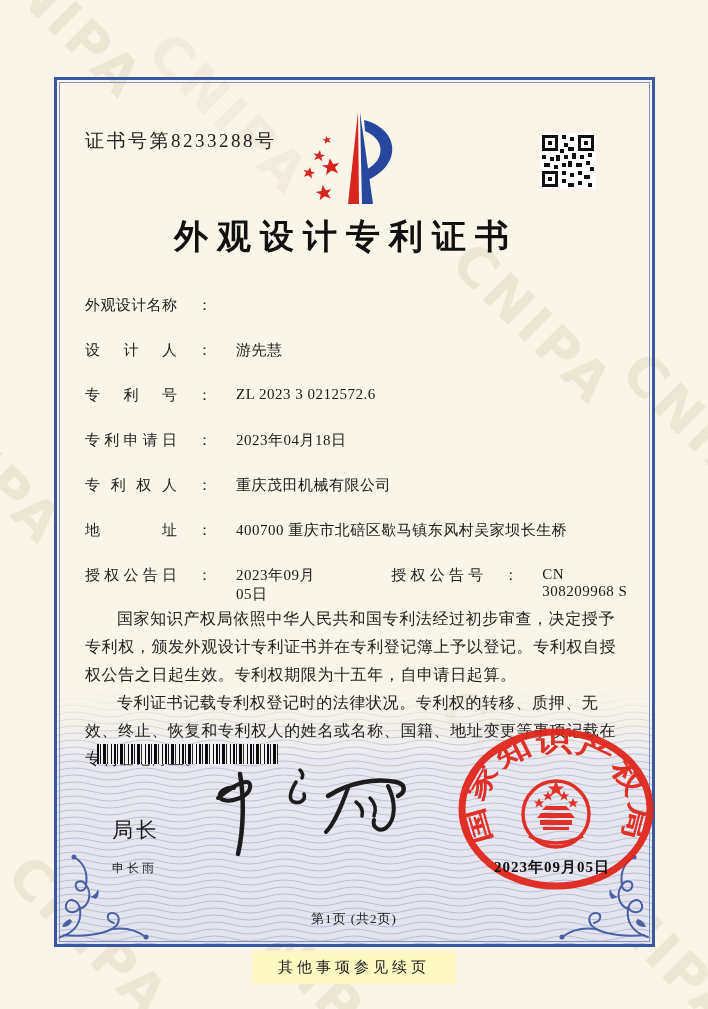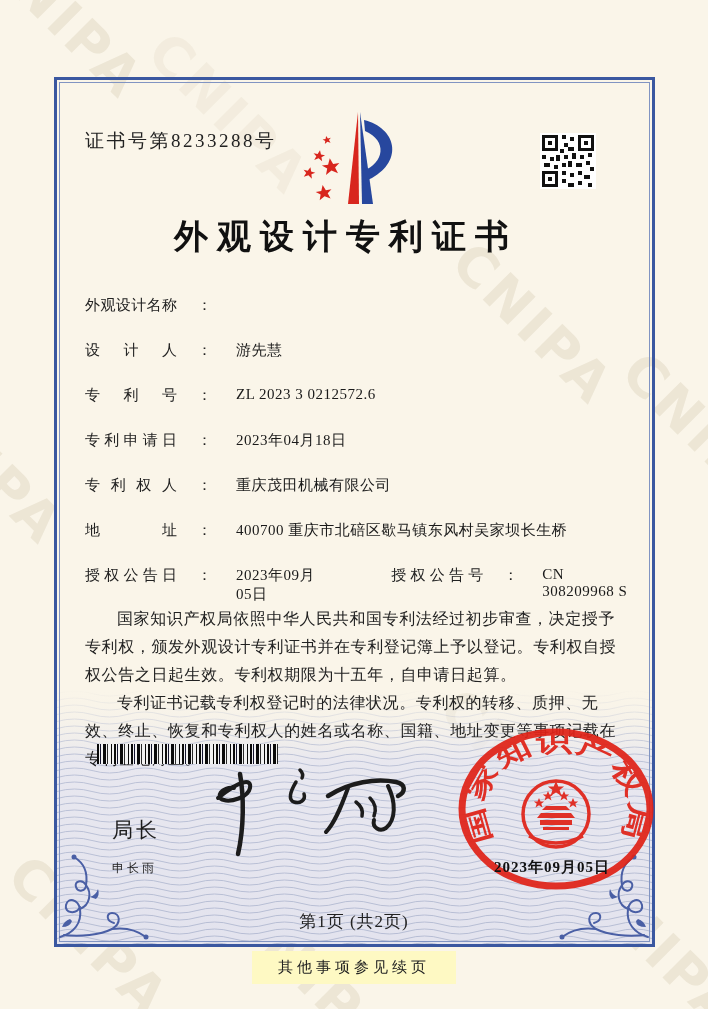--- a/index.html
+++ b/index.html
@@ -51,21 +51,21 @@
       #0a0a0a 14px 15px,#f2f2f2 15px 17px);
   }
   .sig-title{position:absolute;left:112px;top:816px;z-index:5;font-family:"Liberation Sans","DejaVu Sans",sans-serif;font-size:21px;letter-spacing:3px;font-weight:500;}
   .sig-name{position:absolute;left:112px;top:860px;z-index:5;font-family:"Liberation Sans","DejaVu Sans",sans-serif;font-size:12px;letter-spacing:3px;font-weight:500;}
   .signature{position:absolute;left:200px;top:762px;z-index:5;}
   .seal{position:absolute;left:455px;top:726px;z-index:6;}
   .seal-date{
     position:absolute;left:472px;top:858px;width:160px;z-index:7;
     text-align:center;font-size:15px;font-weight:700;letter-spacing:1px;color:#111;
   }
-  .page-num{position:absolute;left:0;top:910px;width:708px;text-align:center;z-index:4;font-size:17px;color:#222;letter-spacing:1px;}
+  .page-num{position:absolute;left:0;top:910px;width:708px;text-align:center;z-index:4;font-size:13px;color:#222;letter-spacing:1px;}
   .note-box{
     position:absolute;left:50%;transform:translateX(-50%);top:951px;z-index:4;
     background:#fef9c3;padding:7px 26px;font-size:15px;letter-spacing:4px;color:#222;
     white-space:nowrap;
   }
   .flourish{position:absolute;z-index:5;}
   .flourish.fl-left{left:56px;top:845px;}
   .flourish.fl-right{left:556px;top:845px;transform:scaleX(-1);}
 </style>
 </head>

